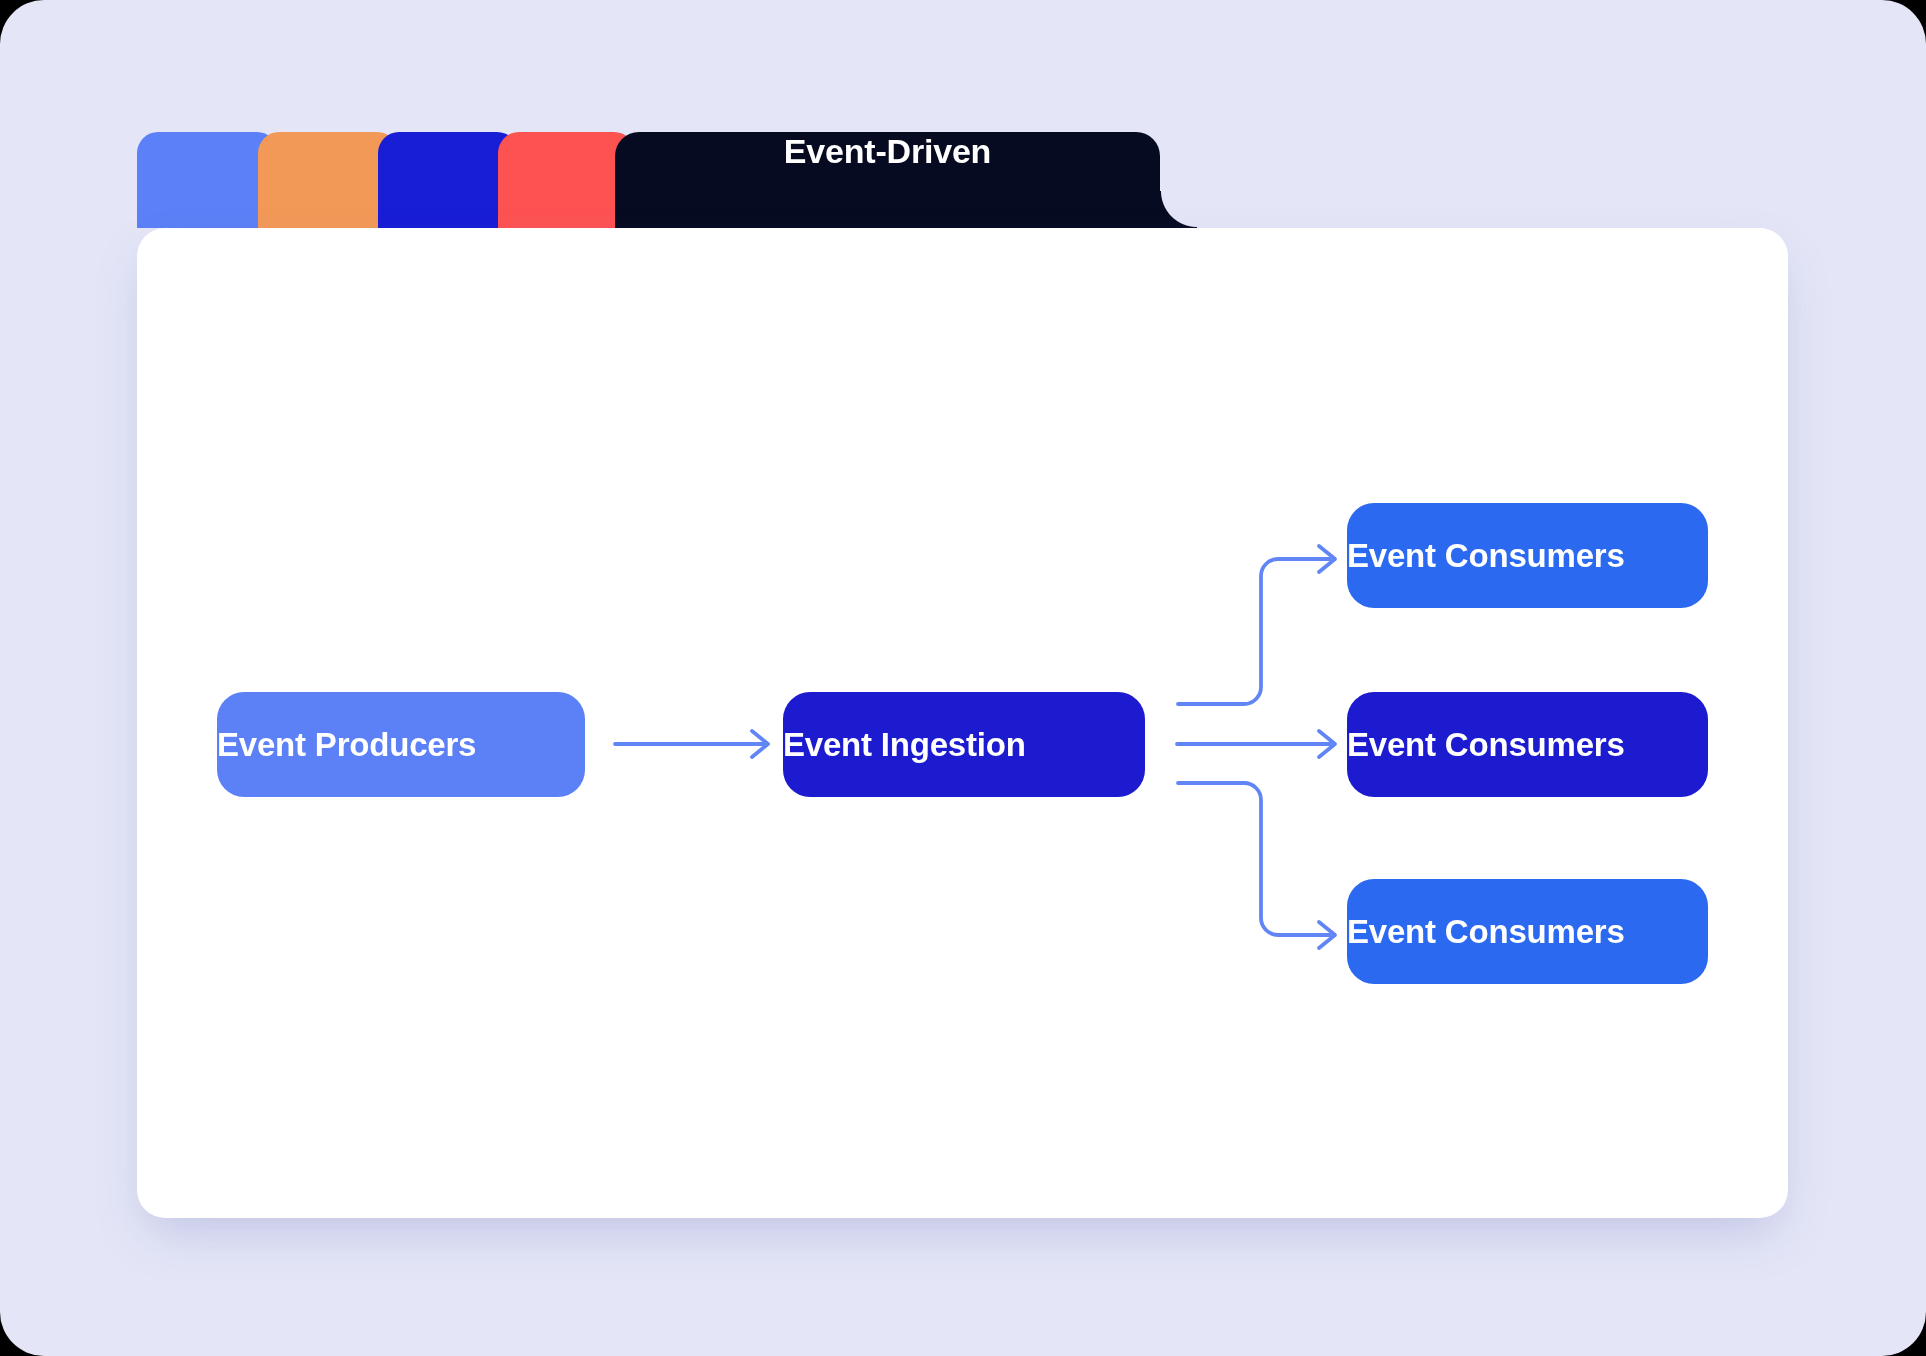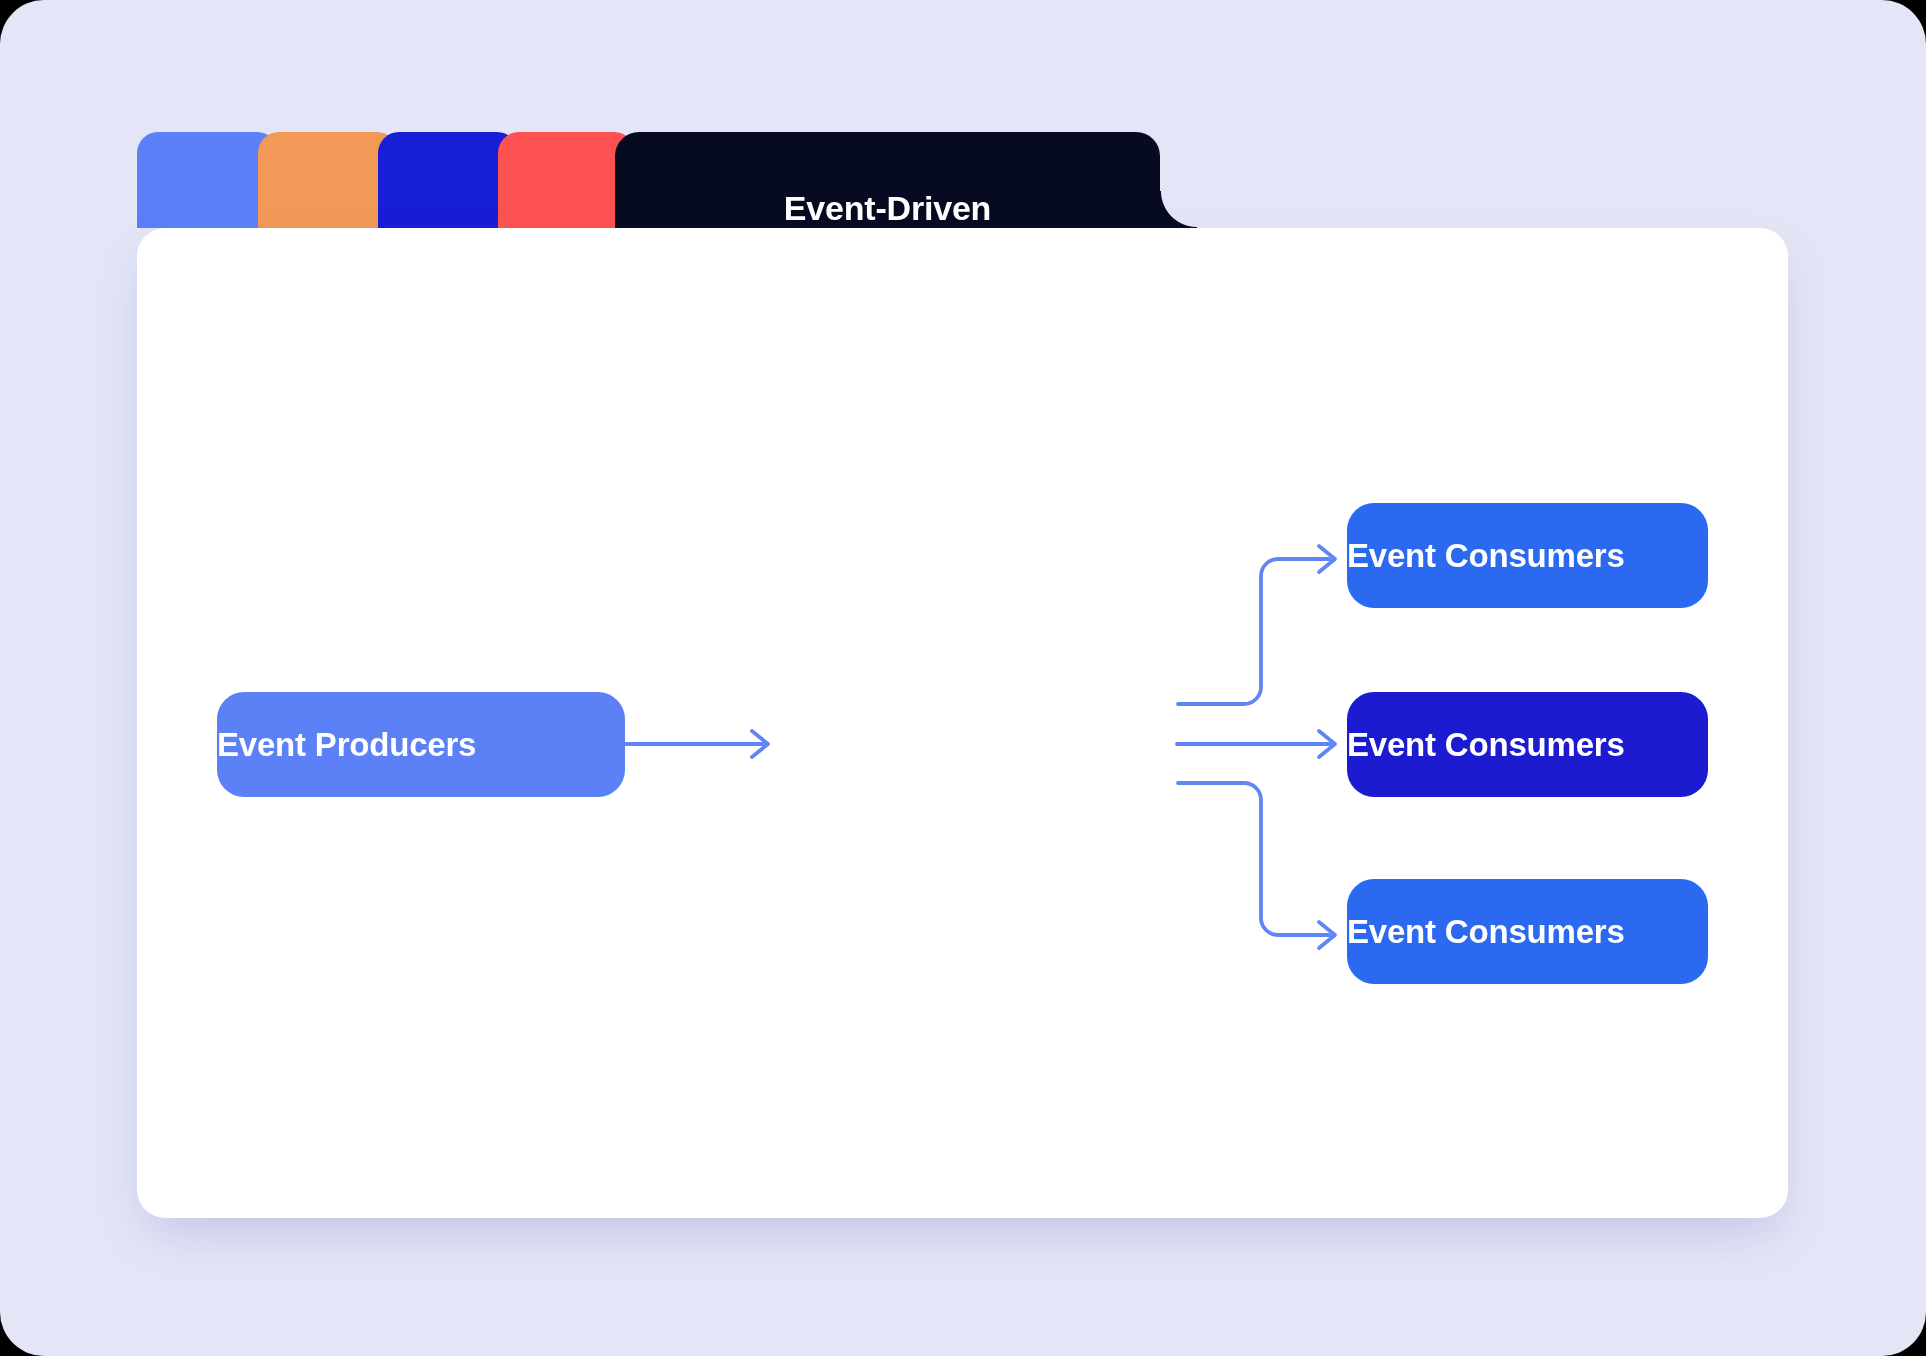--- a/index.html
+++ b/index.html
@@ -29,21 +29,21 @@
     border-radius: 21px 21px 0 0;
   }
   .tab-1 { left: 137px; width: 141px; z-index: 1; }
   .tab-2 { left: 258px; width: 140px; z-index: 2; }
   .tab-3 { left: 378px; width: 140px; z-index: 3; }
   .tab-4 { left: 498px; width: 137px; z-index: 4; }
   .tab-5 {
     left: 615px; width: 545px; z-index: 5;
     border-radius: 24px 24px 0 0;
     display: flex;
-    align-items: flex-end;
+    align-items: flex-start;
     justify-content: center;
   }
   .tab-5 .tab-label {
     color: #FFFFFF;
     font-size: 34px;
     font-weight: 700;
     letter-spacing: -0.2px;
   }
   
   .tab-flare {
@@ -89,21 +89,21 @@
     align-items: center;
     justify-content: flex-start;
     z-index: 8;
   }
   .node-label {
     font-size: 33px;
     font-weight: 700;
     letter-spacing: -0.2px;
     white-space: nowrap;
   }
-  .node-producers   { left: 217px;  top: 692px; width: 408px; }
+  .node-producers   { left: 217px;  top: 692px; width: 368px; }
   .node-ingestion   { left: 783px;  top: 692px; width: 362px; }
   .node-consumers-1 { left: 1347px; top: 503px; width: 361px; }
   .node-consumers-2 { left: 1347px; top: 692px; width: 361px; }
   .node-consumers-3 { left: 1347px; top: 879px; width: 361px; }
 </style>
 </head>
 <body style="background: rgb(0, 0, 0);">
 
 <div class="screen" style="background: rgb(228, 230, 247);">
 
@@ -132,20 +132,23 @@
 
       <path d="M1178 783 H1244 A17 17 0 0 1 1261 800 V918 A17 17 0 0 0 1278 935 H1330"></path>
       <polyline points="1319,922 1335,935 1319,948"></polyline>
     </g>
   </svg>
 
   <div class="node node-producers" style="background-color: rgb(92, 128, 246);">
     <span class="node-label" style="color: rgb(255, 255, 255);">Event Producers</span>
   </div>
 
+  <div class="node node-ingestion" style="background-color: rgb(28, 27, 207);">
+    <span class="node-label" style="color: rgb(255, 255, 255);">Event Ingestion</span>
+  </div>
 
   <div class="node node-consumers-1" style="background-color: rgb(43, 105, 241);">
     <span class="node-label" style="color: rgb(255, 255, 255);">Event Consumers</span>
   </div>
 
   <div class="node node-consumers-2" style="background-color: rgb(28, 27, 207);">
     <span class="node-label" style="color: rgb(255, 255, 255);">Event Consumers</span>
   </div>
 
   <div class="node node-consumers-3" style="background-color: rgb(43, 105, 241);">

